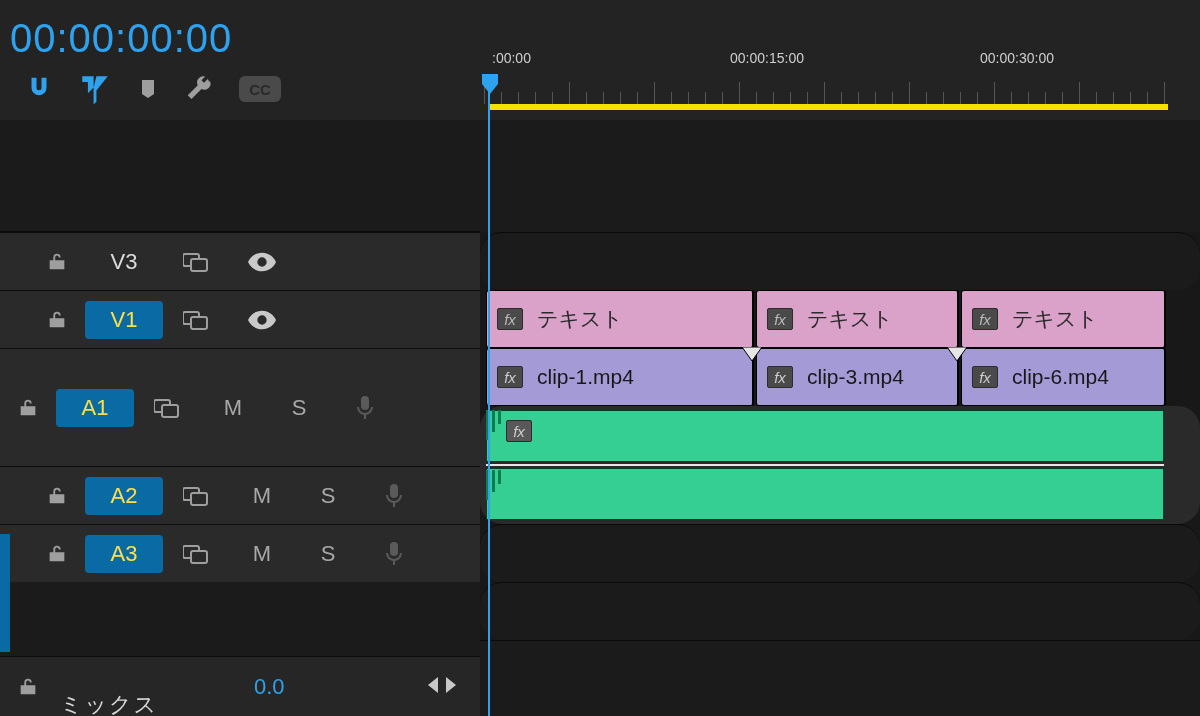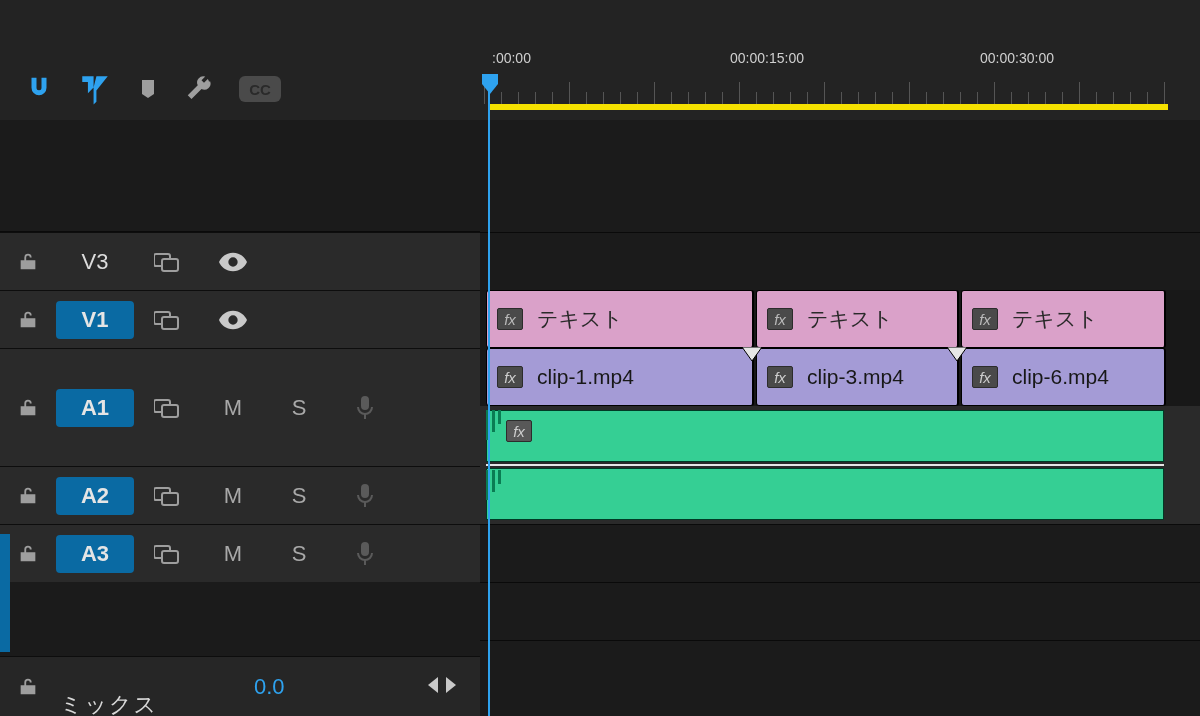--- a/index.html
+++ b/index.html
@@ -20,58 +20,59 @@
   .yellow-bar    { position:absolute; left:8px; right:32px; top:104px; height:6px; background:#f5e100; }
 
   
   .playhead-head { position:absolute; left:480px; top:74px; }
   .playhead-line { position:absolute; left:488px; top:78px; width:2px; height:638px; background:#2ea2ef; z-index:10; }
 
   
   .tracks   { position:absolute; left:0; top:120px; width:480px; bottom:0; background:#1b1b1b; }
   .spacer-top { height:112px; background:#1b1b1b; border-bottom:1px solid #0a0a0a; }
   .trk      { position:relative; display:flex; align-items:center; background:#2a2a2a; border-top:1px solid #0d0d0d; }
-  .trk.h58  { height:58px; }
+  .trk.h58  { height:58px;padding-left:29px; }
   .trk.h118 { height:118px; }
   .lock     { width:56px; height:100%; display:flex; align-items:center; justify-content:center; }
   .lbl-btn  { width:78px; height:38px; display:flex; align-items:center; justify-content:center; font-size:22px; color:#dcdcdc; border-radius:4px; }
-  .lbl-btn.active { background:#0a6aa3; color:#e5e5e5;font-weight:bold; }
+  .lbl-btn.active { background:#0a6aa3; color:#fde047; }
   .lbl-btn.off    { background:transparent; }
   .slot     { width:66px; height:100%; display:flex; align-items:center; justify-content:center; }
   .slot.txt { font-size:22px; color:#a8a8a8; }
   .a1sel    { position:absolute; left:0; top:414px; width:10px; height:118px; background:#0a6aa3; }
 
   .mix-row  { position:absolute; left:0; bottom:0; height:60px; width:480px; background:#262626; display:flex; align-items:center; border-top:1px solid #0d0d0d; }
   .mix-lbl  { margin-left:4px; font-size:22px; color:#d8d8d8; letter-spacing:2px;margin-top:36px;}
   .mix-val  { position:absolute; left:254px; color:#2ea2ef; font-size:22px; }
   .mix-ico  { position:absolute; right:24px; }
 
   
   .clips    { position:absolute; left:480px; top:120px; right:0; bottom:0; background:#181818; }
-  .lane     { position:absolute; left:0; right:0; }
+  .lane     { position:absolute; left:0; right:0;border-radius:22px; }
 
   .clip     { position:absolute; height:58px; display:flex; align-items:center; padding-left:10px; gap:14px; font-size:21px; border:1px solid #000; border-right:2px solid #000; border-radius:3px; }
   .clip.text  { background:#daa1c9; color:#2a2a2a; }
   .clip.video { background:#a49bd6; color:#181818; }
   .clip .fx   { width:26px; height:22px; background:#4a4a4a; color:#b8b8b8; font-style:italic; font-size:15px; display:flex; align-items:center; justify-content:center; border-radius:2px; border:1px solid #2c2c2c;}
   .clip.video .fx { color:#ccc; }
 
   .cut-tri  { position:absolute; top:-1px; z-index:2; }
 
   .audio    { position:absolute; height:118px; background:#2a2a2a; }
   .audio .ch { position:absolute; left:6px; right:36px; background:#35cf94; border:1px solid #003a25; }
   .audio .mid{ position:absolute; left:6px; right:36px; height:2px; background:#e6e6e6; }
   .audio .fx { position:absolute; left:26px; top:14px; width:26px; height:22px; background:#585858; color:#ccc; font-style:italic; font-size:15px; display:flex; align-items:center; justify-content:center; border-radius:2px; border:1px solid #2c2c2c;}
 
   .big-spacer{ position:absolute; left:0; right:0; background:#1b1b1b; }
 </style>
 </head>
 <body>
 
 <div class="header">
+  <div class="timecode">00:00:00:00</div>
   <div class="toolbar">
     <span class="ico">
       <svg width="30" height="30" viewBox="0 0 24 24">
           <path fill="#2ea2ef" d="M6 3v8a6 6 0 0 0 12 0V3h-4v8a2 2 0 1 1-4 0V3z"></path>
         </svg>
     </span>
     <span class="ico">
       <svg width="34" height="34" viewBox="0 0 24 24">
           <path fill="#2ea2ef" d="M3 3h8v8l-4 4V7H3zM13 3h8l-8 10v8l-2 2V11z"></path>
         </svg>

